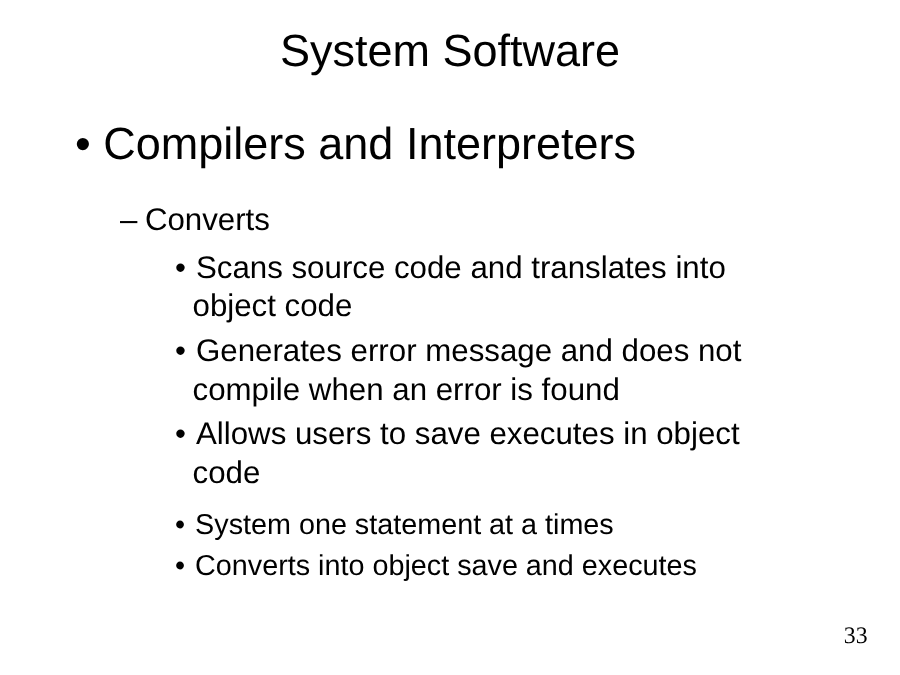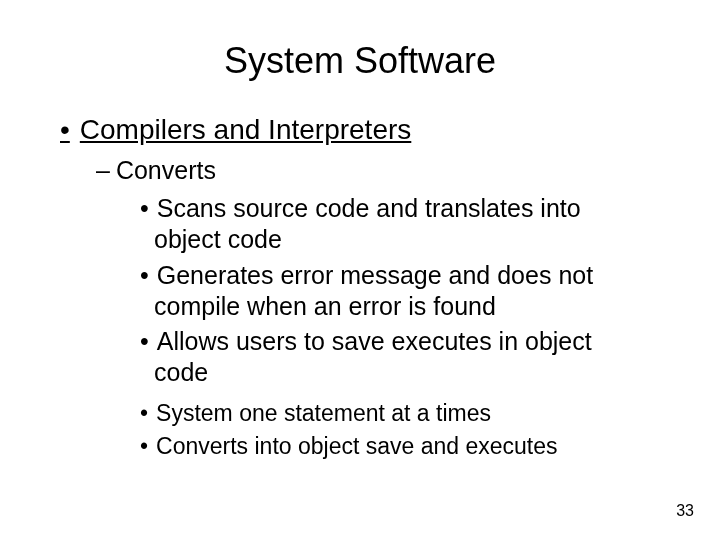--- a/index.html
+++ b/index.html
@@ -14,28 +14,27 @@
   }
   .slide {
     width: 100%;
     height: 100%;
     padding: 20px 60px 0 60px;
   }
   .title {
     text-align: center;
     font-size: 36px;
     font-weight: 400;
-    margin-top: 20px;
+    margin-top: 0;
     margin-bottom: 32px;
   }
   .l1 {
-    font-size: 28px;
+    font-size: 36px;
     margin-left: 0px;
-    margin-bottom: 10px;
-    text-decoration: underline;
+    margin-bottom: 26px;
   }
   .l1 .bullet { margin-right: 10px; }
   .l2 {
     font-size: 25px;
     margin-left: 36px;
     margin-bottom: 8px;
   }
   .l2 .dash { margin-right: 6px; }
   .l3 {
     font-size: 25px;
@@ -54,21 +53,22 @@
     margin-left: 80px;
     margin-bottom: 4px;
     line-height: 1.3;
   }
   .l4 .bullet { margin-right: 8px; }
   .block-space { height: 6px; }
   .page-number {
     position: absolute;
     right: 26px;
     bottom: 20px;
-    font-size: 16px;
+    font-size: 19px;
+    font-family: Liberation Serif, serif;
   }
 </style>
 </head>
 <body>
 
 <div class="slide">
 
   <h1 class="title">System Software</h1>
 
   <div class="l1">

